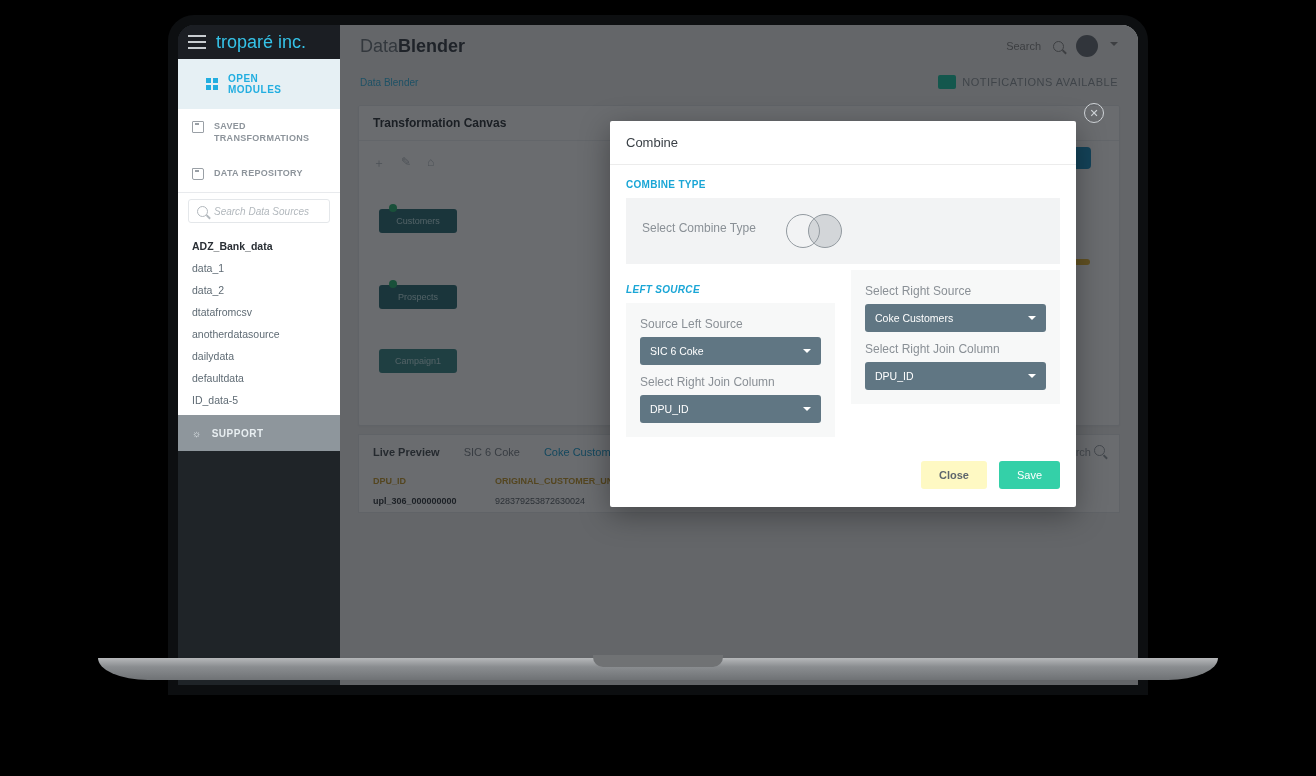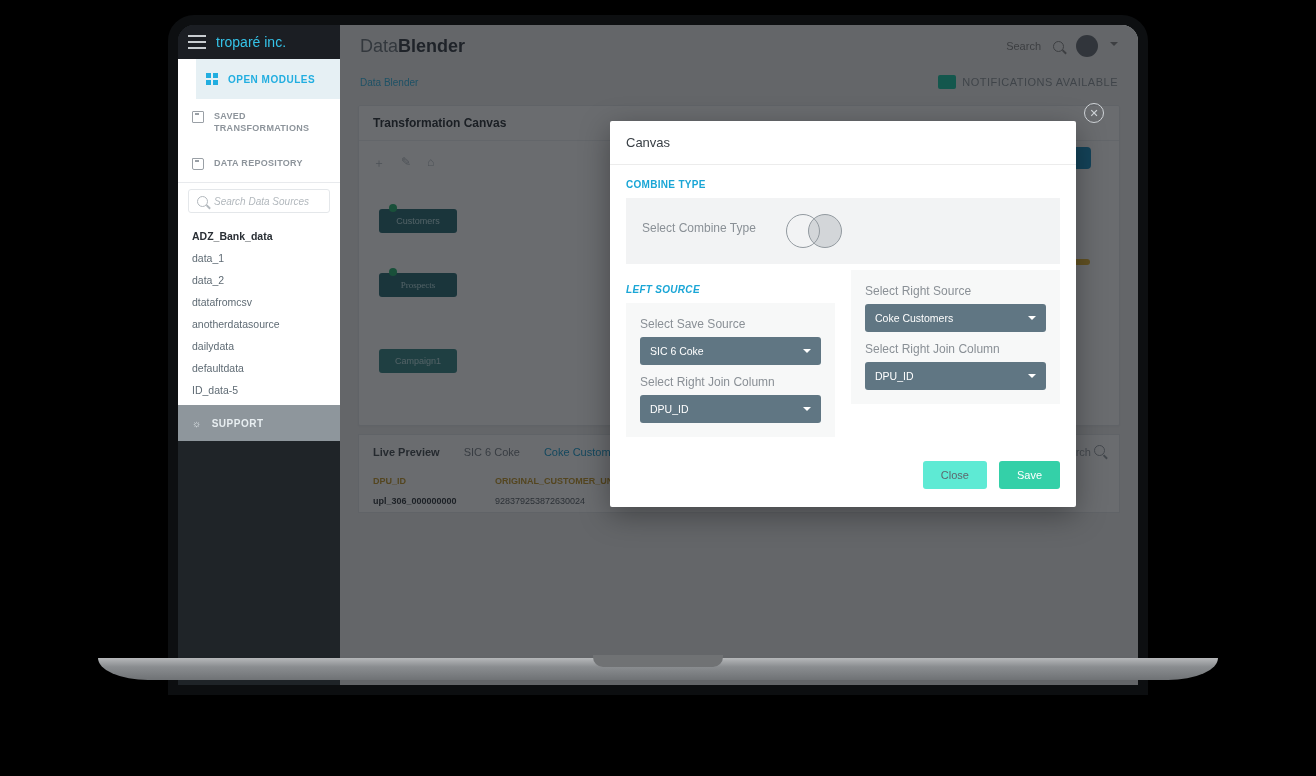--- a/index.html
+++ b/index.html
@@ -21,26 +21,26 @@
   background:linear-gradient(#b6b8ba,#8a8d90 40%,#6f7275);
   border-radius:0 0 50px 50px / 0 0 22px 22px;
   box-shadow:0 30px 60px -10px rgba(0,0,0,.25);
 }
 .notch { position:absolute; top:-3px; left:50%; transform:translateX(-50%);
   width:130px; height:12px; background:#707274; border-radius:0 0 10px 10px; }
 
 
 .app { position:absolute; inset:0; background:#1f2428; display:flex; }
 .sidebar { width:162px; background:#fff; display:flex; flex-direction:column; font-size:10px; color:#6c7680; }
-.topbar  { height:34px; background:#1b1e23; color:#fff; display:flex; align-items:center; padding:0 10px; font-weight:500; font-size:14px; gap:10px;}
+.topbar  { height:34px; background:#1b1e23; color:#fff; display:flex; align-items:center; padding:0 10px; font-weight:500; font-size:18px; gap:10px;}
 .topbar .brand { color:#35c3e8; }
 .ham { width:18px; height:14px; display:flex; flex-direction:column; justify-content:space-between;}
 .ham span{ height:2px; background:#c8ccd0; }
 
-.nav-item { display:flex; align-items:center; gap:10px; padding:14px 10px; font-weight:600; letter-spacing:.5px; color:#8b949c;margin-left:18px; }
+.nav-item { display:flex; align-items:center; gap:10px; padding:14px 28px; font-weight:600; letter-spacing:.5px; color:#8b949c; }
 .nav-item.active { background:#e6f0f4; color:#22aee0; }
 .nav-item .sq { display:grid; grid-template-columns:1fr 1fr; gap:2px; width:12px;}
 .nav-item .sq i{ width:5px; height:5px; background:#22aee0; display:block;}
 .nav-sub { padding:12px 14px; font-size:9px; color:#8d949b; font-weight:600; letter-spacing:.3px; display:flex; gap:10px; line-height:1.3;}
 .fold-icon{ width:12px; height:12px; border:1px solid #9aa0a6; border-radius:1px; position:relative;}
 .fold-icon::before{content:""; position:absolute; left:2px; top:1px; width:4px; height:2px; background:#9aa0a6;}
 .data-rep { border-bottom:1px solid #e8eaed; }
 
 .search-ds { margin:6px 10px 8px; height:24px; border:1px solid #e4e7ea; border-radius:3px; display:flex; align-items:center; padding:0 8px; gap:6px; color:#b2b8bd; font-size:10px; font-style:italic;}
 .ds-list { padding:4px 14px; }
@@ -97,21 +97,21 @@
 .venn .c{ position:absolute; width:34px; height:34px; border:1.5px solid #939aa0; border-radius:50%; top:0;}
 .venn .c1{ left:0; background:transparent;}
 .venn .c2{ left:22px; background:#d3d6d9;}
 .two-col{ display:flex; gap:16px; padding:0 16px 10px;}
 .col{ flex:1;}
 .col .gray-inner{ background:#f7f8f8; padding:14px;}
 .col .select{ width:100%;}
 .col .gap{ height:10px;}
 .modal-ft{ display:flex; justify-content:flex-end; gap:12px; padding:14px 16px 18px;}
 .btn{ height:28px; padding:0 18px; font-size:11px; border-radius:3px; display:flex; align-items:center;}
-.btn-close{ background:#5eead4; color:#5e666d;}
+.btn-close{ background:#fef9c3; color:#5e666d;font-weight:bold;}
 .btn-save{ background:#34d0a8; color:#fff;}
 
 .mag { width:11px; height:11px; border:1.5px solid currentColor; border-radius:50%; position:relative; display:inline-block;}
 .mag::after{content:""; position:absolute; width:5px; height:1.5px; background:currentColor; right:-4px; bottom:-2px; transform:rotate(45deg);}
 </style>
 </head>
 <body>
 
 <div class="laptop">
   <div class="screen">
@@ -188,21 +188,21 @@
 
         <div class="card">
           <div class="card-hd">Transformation Canvas</div>
           <div class="canvas-body">
             <div class="tool-row">
               <span>＋</span>
               <span>✎</span>
               <span>⌂</span>
             </div>
             <div class="node dot" style="top:68px; left:20px;">Customers</div>
-            <div class="node dot" style="top:132px; left:20px;font-family:Liberation Serif, serif;">Prospects</div>
+            <div class="node dot" style="top:144px; left:20px;">Prospects</div>
             <div class="node" style="top:208px; left:20px; background:#3c8a8a;">Campaign1</div>
             <div class="pill-blue"></div>
             <div class="chips">
               <div class="chip" style="background:#2bb573; width:60%;"></div>
               <div style="display:flex; gap:4px;">
                   <div class="chip" style="background:#2bb573; width:14px;"></div>
                   <div class="chip" style="background:#e25563; width:14px;"></div>
                   <div class="chip" style="background:#1e93c5; width:30px;"></div>
                 </div>
               <div class="chip" style="background:#2bb573; width:30%;"></div>
@@ -232,38 +232,38 @@
             <span>BUSINESS NAME</span>
             <span>1212 Wayne Street</span>
             <span>0</span>
             <span>BAKERSFIELD</span>
           </div>
         </div>
 
         <div class="overlay"></div>
         <div class="close-x">✕</div>
         <div class="modal">
-          <div class="modal-hd">Canvas</div>
+          <div class="modal-hd">Combine</div>
 
           <div class="sec-title">COMBINE TYPE</div>
           <div class="gray-box">
             <div>
               <div class="field-lbl">Select Combine Type</div>
             </div>
             <div class="venn">
               <div class="c c2"></div>
                 <div class="c c1"></div>
             </div>
           </div>
 
           <div class="two-col">
             <div class="col">
               <div class="sec-title" style="padding-left:0;font-style:italic;">LEFT SOURCE</div>
               <div class="gray-inner">
-                <div class="field-lbl">Select Save Source</div>
+                <div class="field-lbl">Source Left Source</div>
                 <div class="select">
                     <span>SIC 6 Coke</span>
                     <span class="caret"></span>
                   </div>
                 <div class="gap"></div>
                 <div class="field-lbl">Select Right Join Column</div>
                 <div class="select">
                     <span>DPU_ID</span>
                     <span class="caret"></span>
                   </div>

